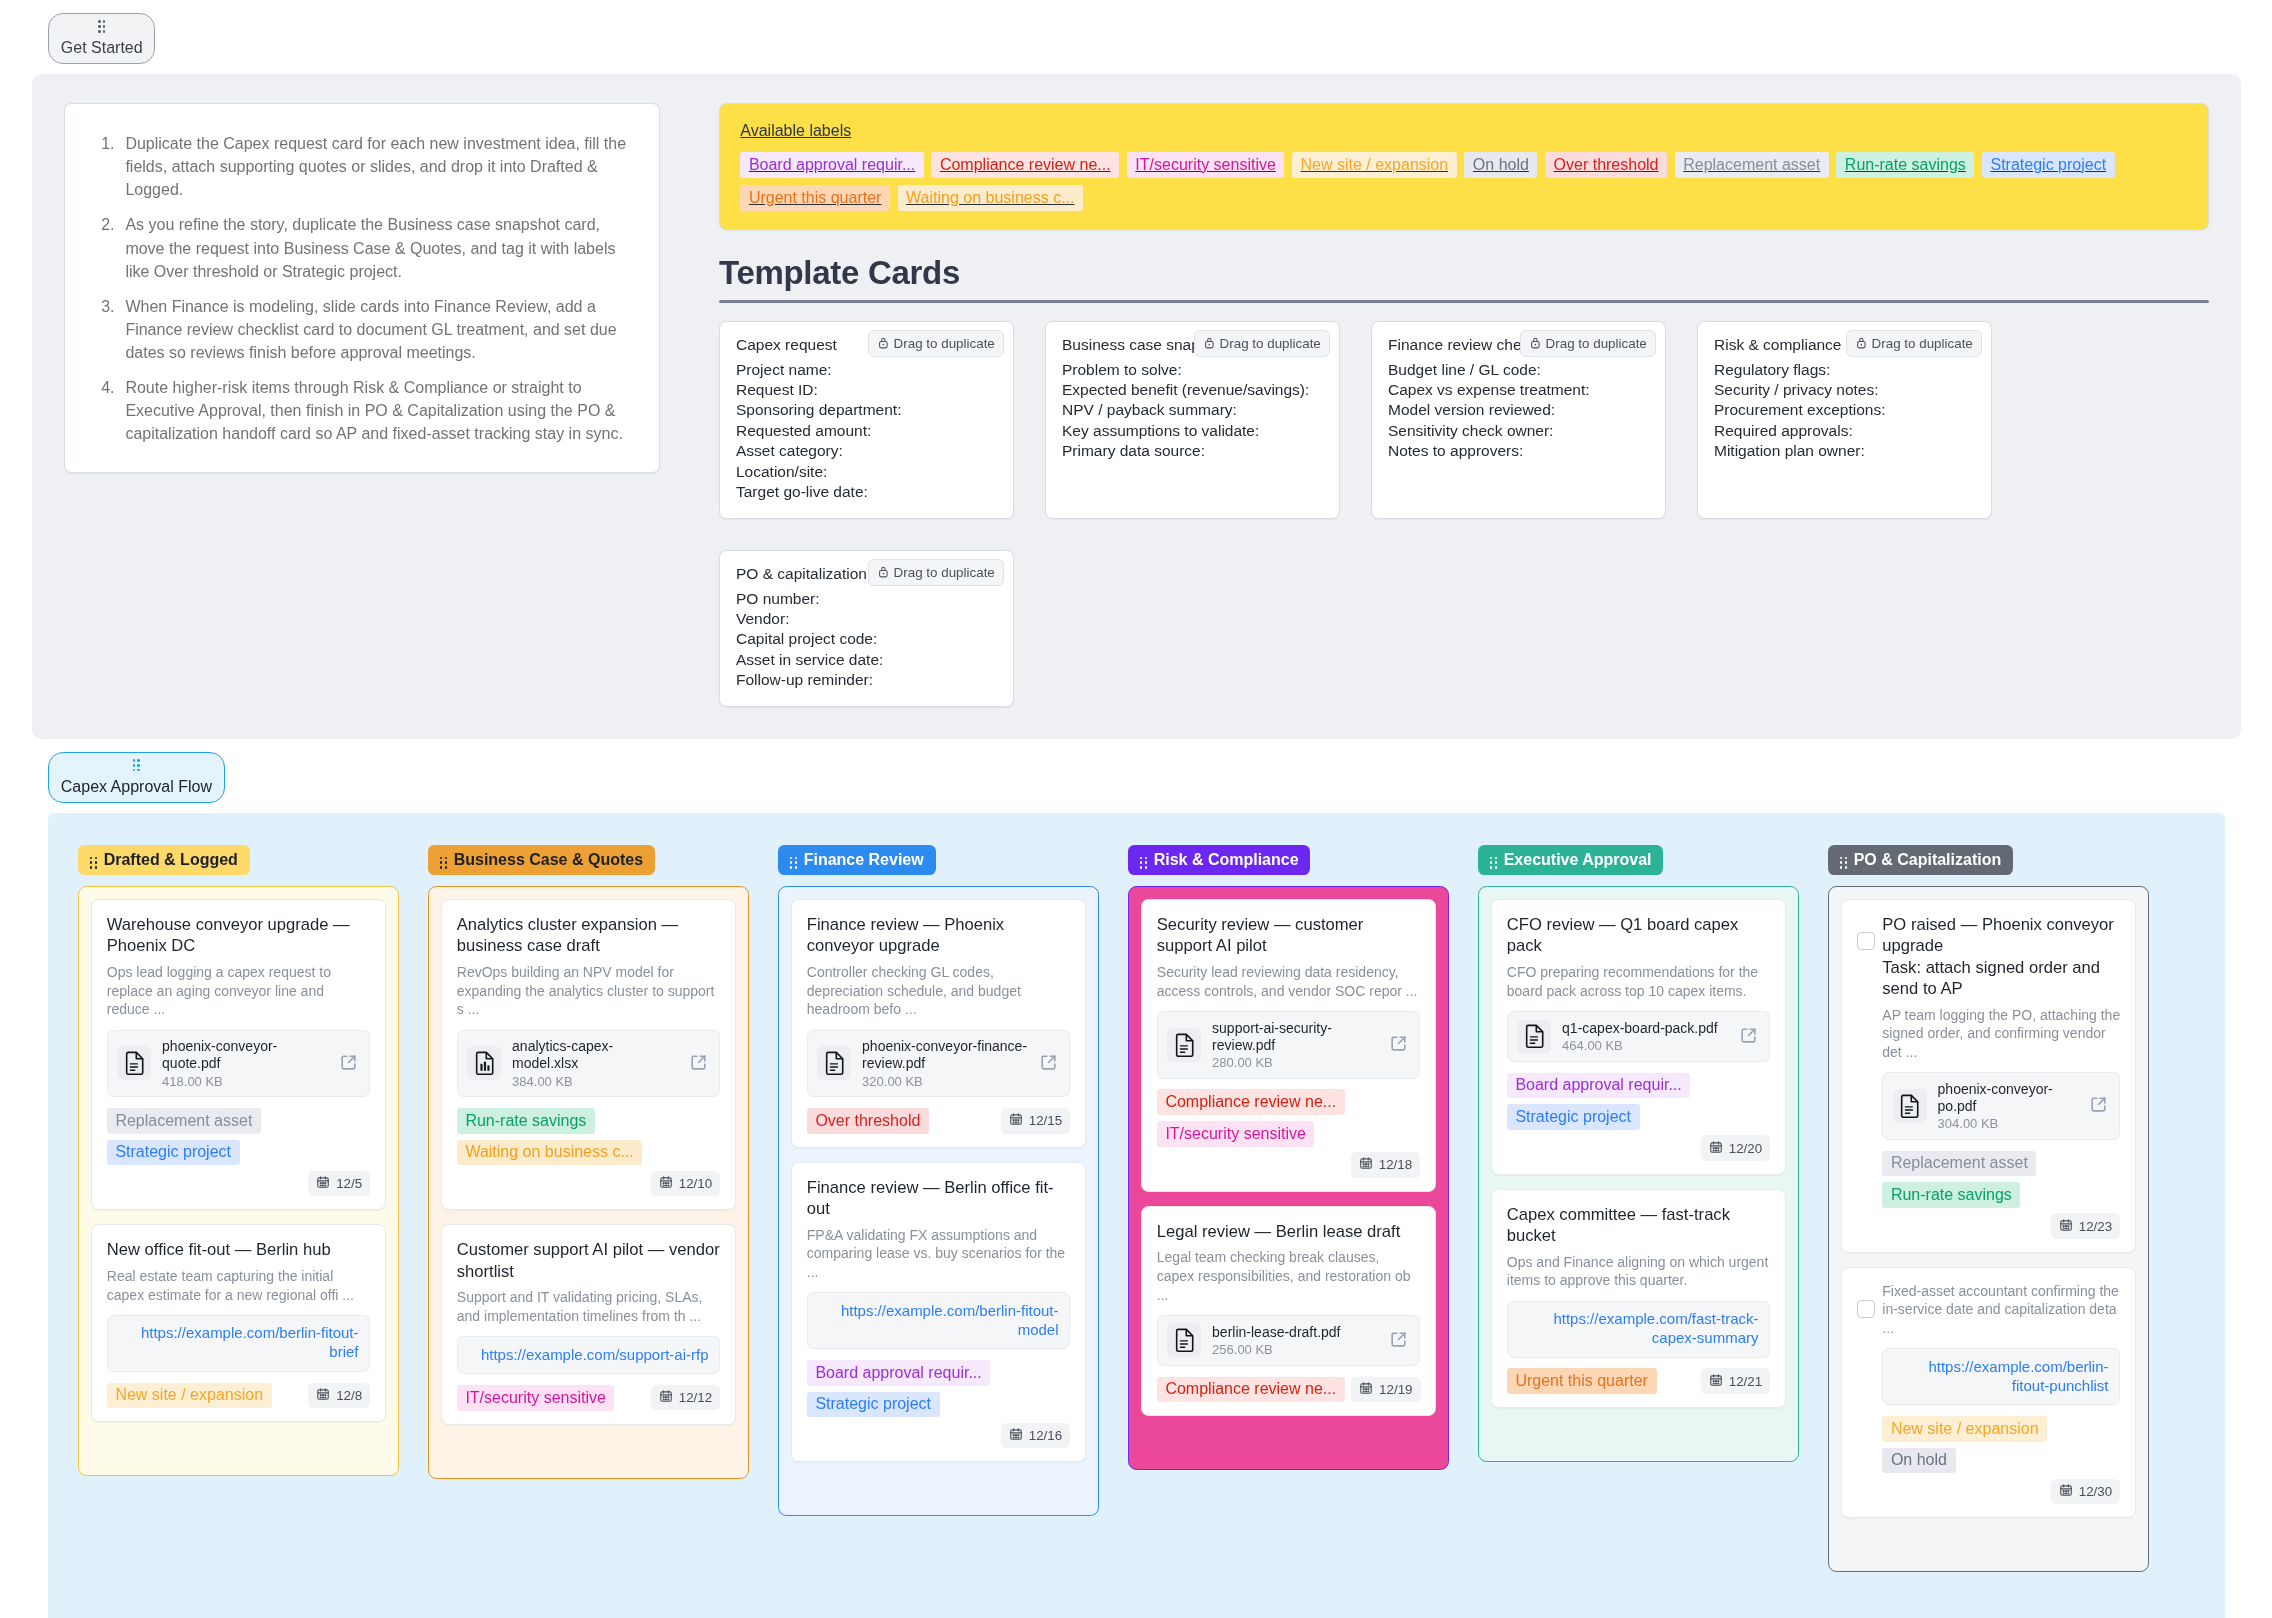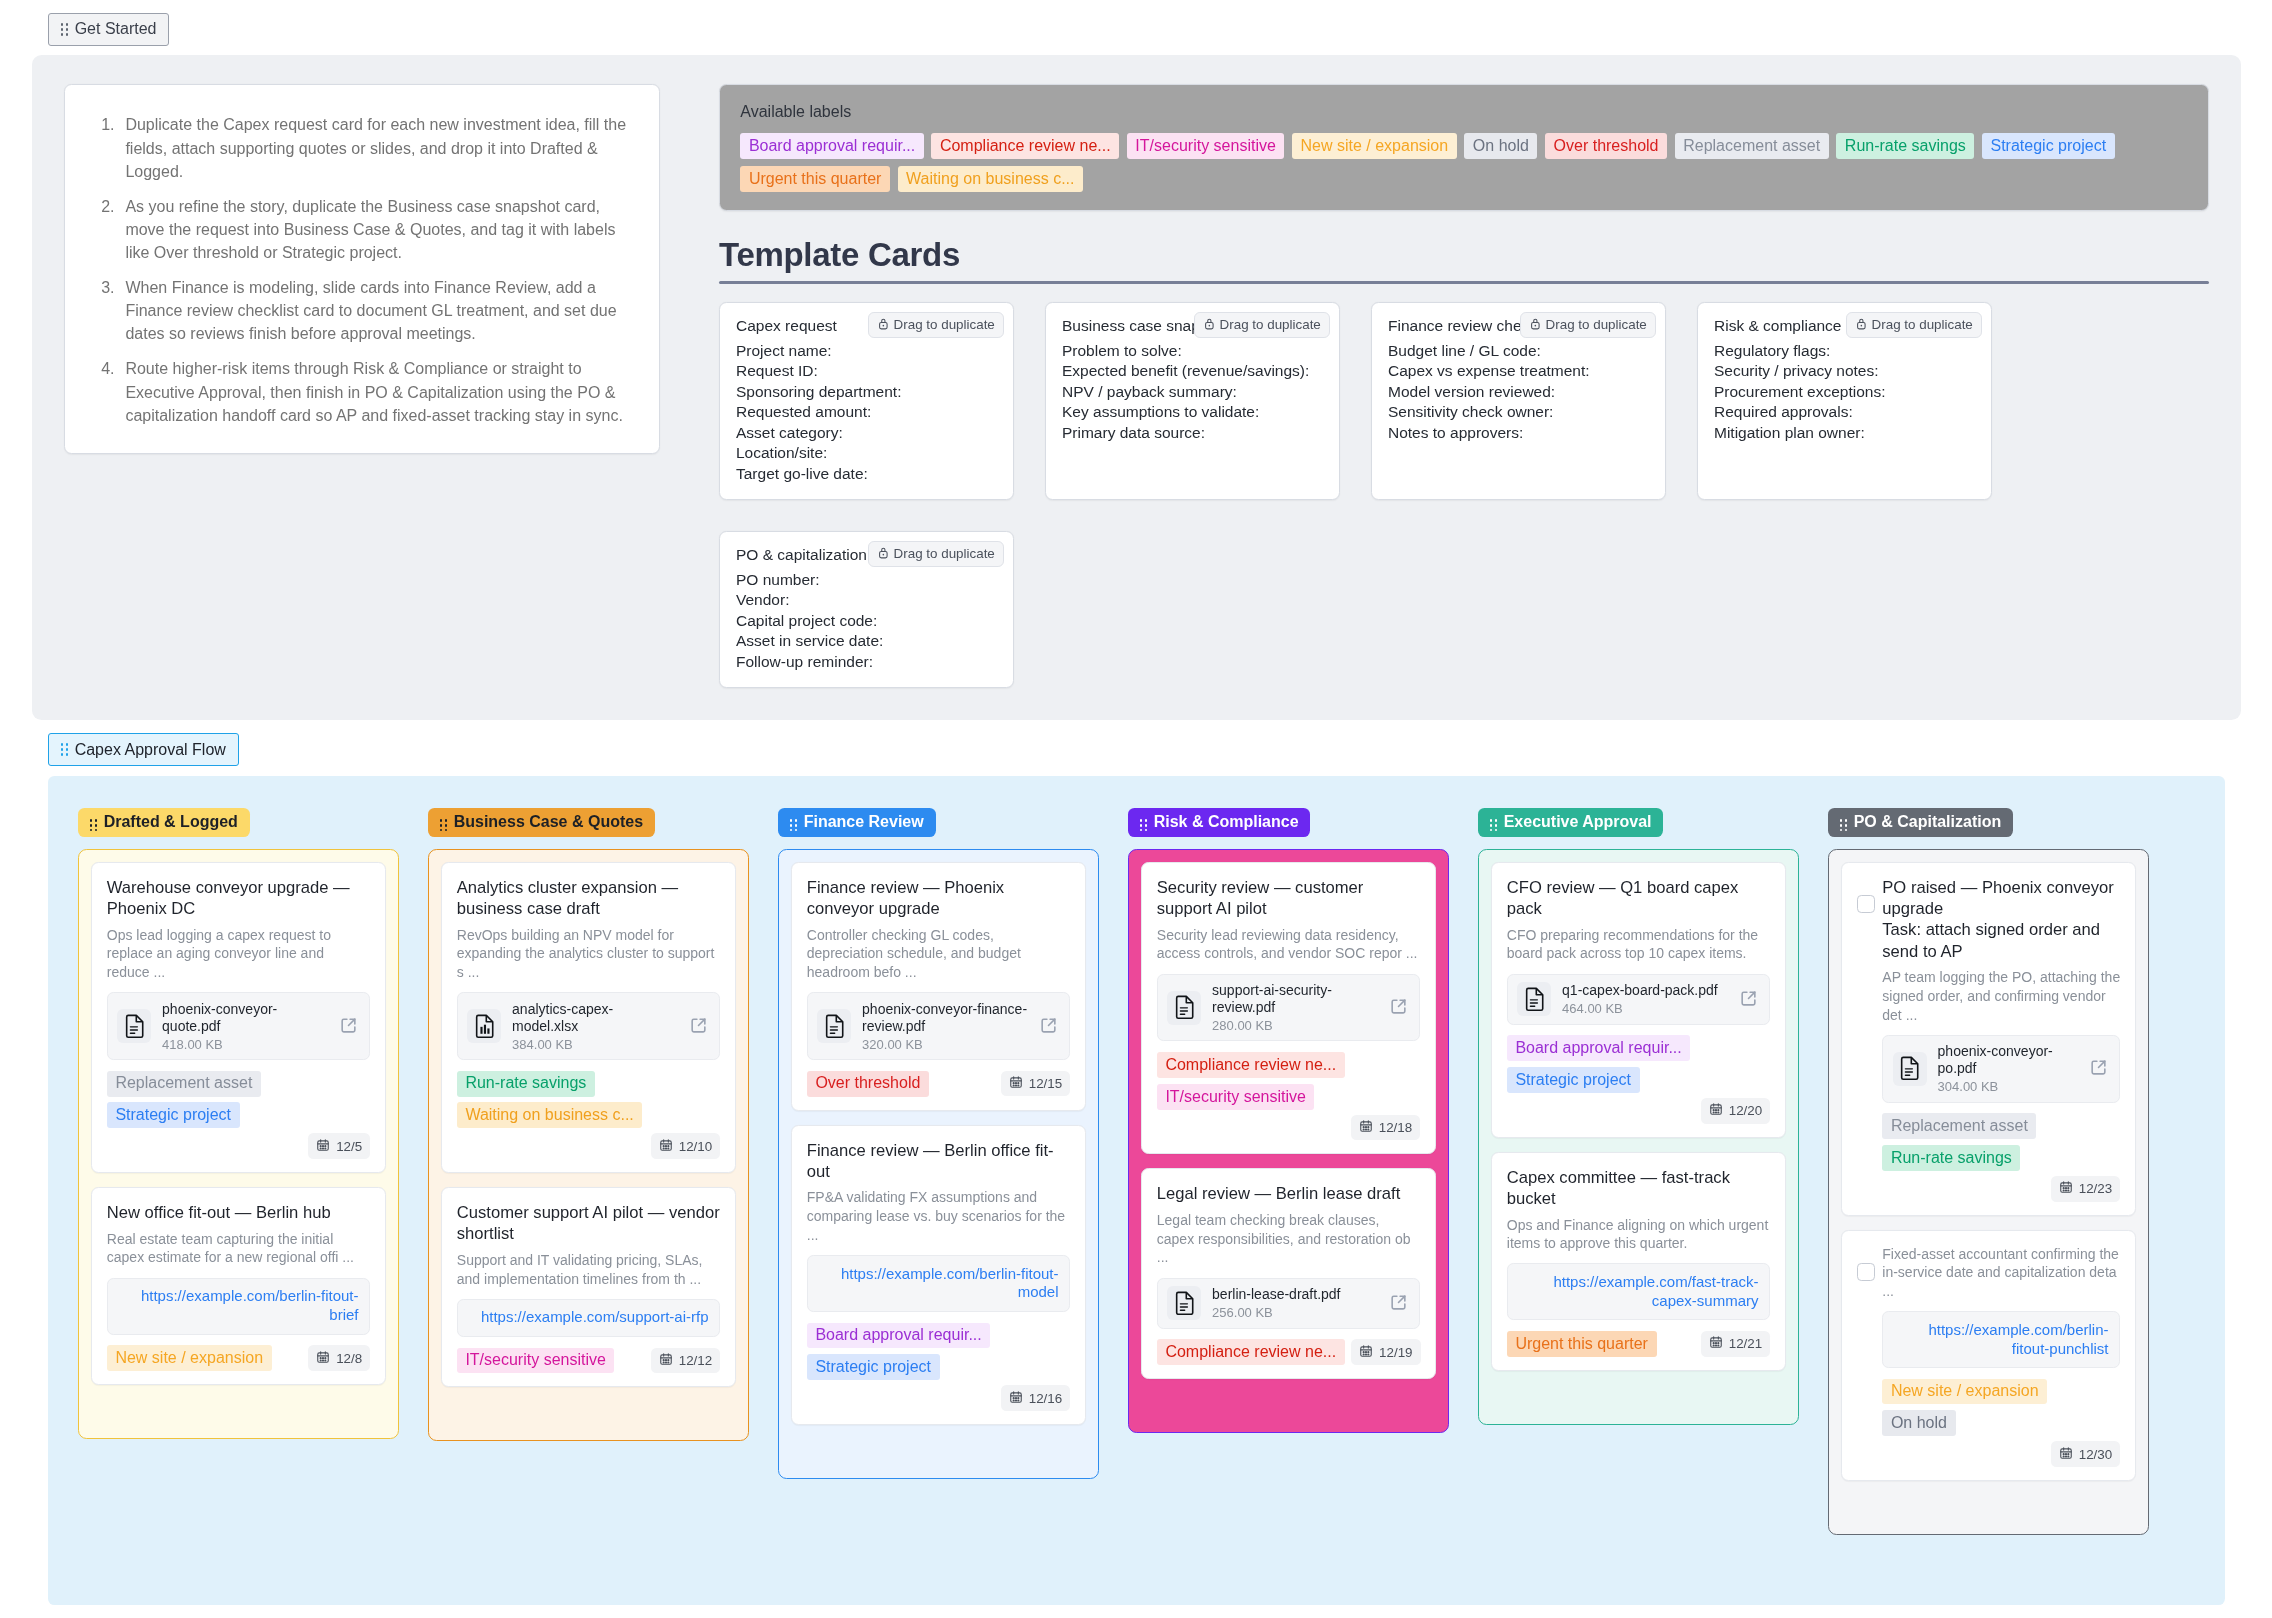--- a/index.html
+++ b/index.html
@@ -20,25 +20,26 @@
     line-height: 1.15;
     white-space: nowrap;
     font-weight: 400;
   }
 
   
   .sect-tab {
     display: inline-flex;
     align-items: center;
     gap: 6.4px;
-    border-radius: 3px;
+    border-radius: 15px;
     padding: 6.4px 11.8px;
     font-size: 16px;
     font-weight: 400;
     margin: 13px 0 0 48px;
+    flex-direction: column;
   }
   .tab-getstarted {
     background: #f2f3f5;
     border: 1.6px solid #9aa0ab;
     color: #3a3f4a;
   }
   .tab-capex {
     background: #e4f4fd;
     border: 1.6px solid #1fa2e8;
     color: #20242c;
@@ -85,25 +86,26 @@
     line-height: 1.45;
     color: #737373;
   }
   .starthere-card ol li { margin-bottom: 11.8px; padding-left: 6.4px; }
   .starthere-card ol li:last-child { margin-bottom: 0; }
 
   .right-col { flex: 1 1 auto; min-width: 0; }
 
   
   .labels-card {
-    background: #a3a3a3;
+    background: #fde047;
     border: 1.1px solid #d8dce3;
     border-radius: 7.5px;
     padding: 18px 20.3px 18px 20.3px;
     box-shadow: 0 0.5px 1.6px rgba(0,0,0,.05);
+    text-decoration: underline;
   }
   .labels-card .lbl-title { font-size: 16px; color: #2f343d; margin-bottom: 11.8px; }
   .labels-row { display: flex; flex-wrap: wrap; gap: 7.5px 7.5px; }
 
   
   h2.tpl-title {
     font-size: 33px;
     font-weight: 700;
     letter-spacing: -0.3px;
     color: #32384a;

